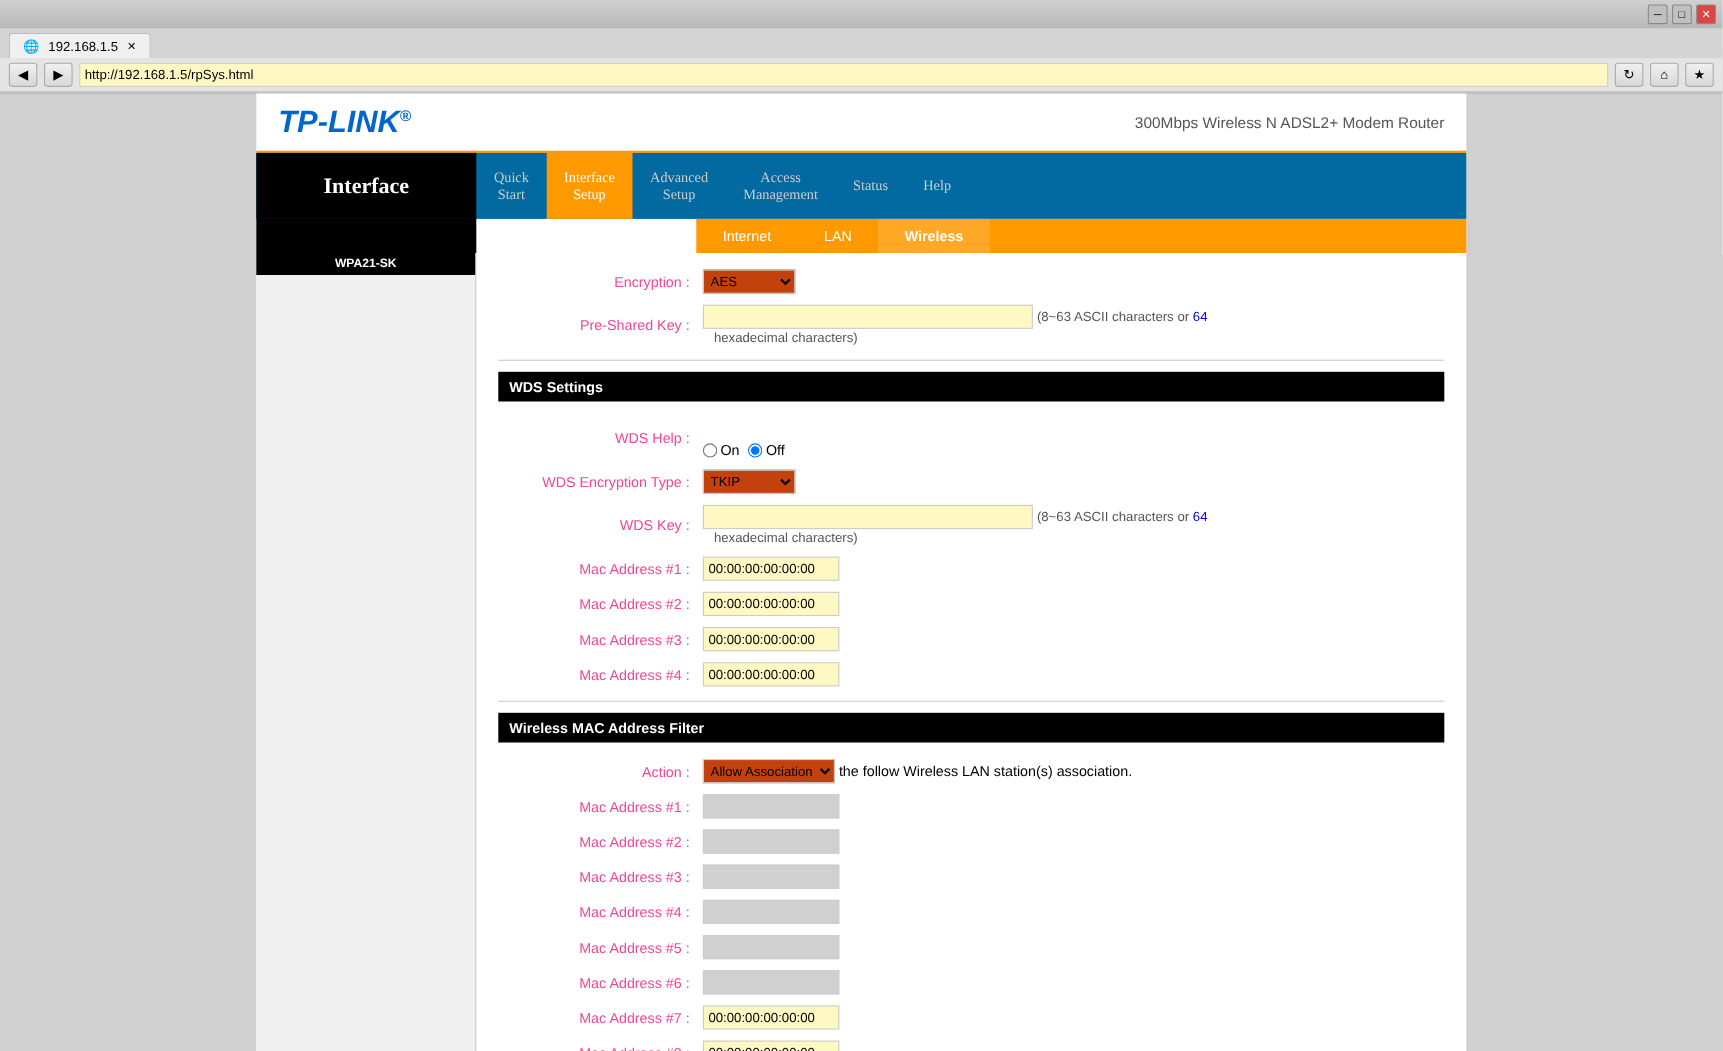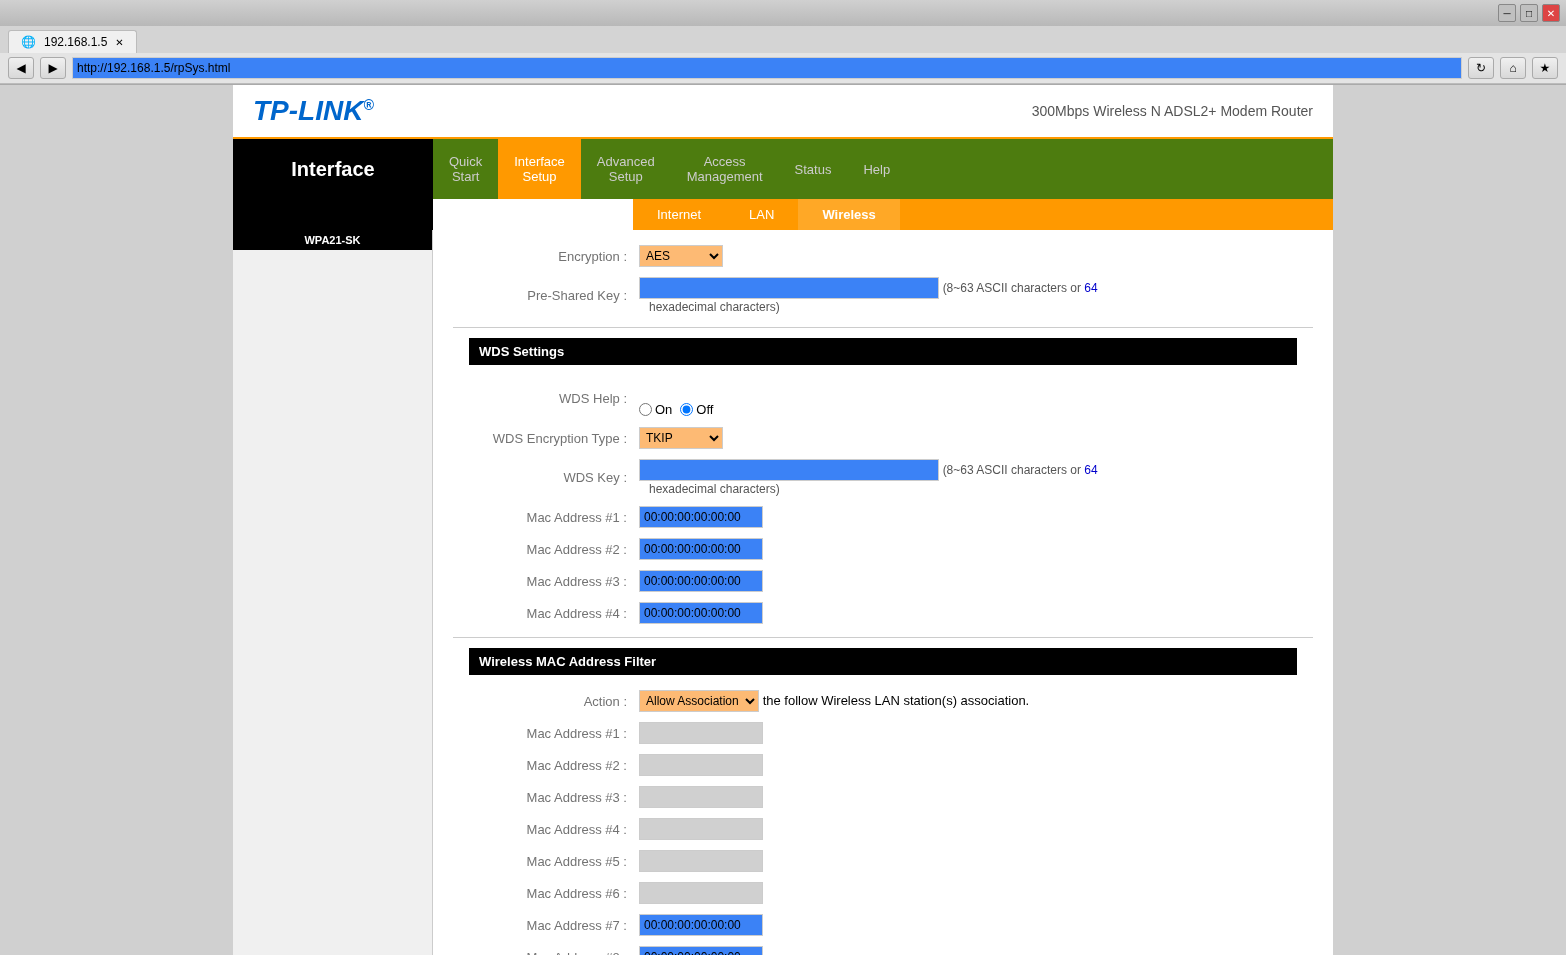--- a/index.html
+++ b/index.html
@@ -22,45 +22,45 @@
 
     
     .page-wrapper { background: white; max-width: 1100px; margin: 0 auto; min-height: 800px; }
 
     
     .page-header { padding: 10px 20px; display: flex; align-items: center; justify-content: space-between; border-bottom: 2px solid #f90; }
     .tp-link-logo { color: #0066cc; font-size: 28px; font-weight: bold; font-style: italic; }
     .router-model { color: #555; font-size: 14px; }
 
     
-    .main-nav { display: flex; background: #4d7c0f; }
+    .main-nav { display: flex; background: #0369a1; font-family: Liberation Serif, serif; }
     .sidebar-label { width: 200px; background: black; color: white; display: flex; align-items: center; justify-content: center; font-size: 20px; font-weight: bold; padding: 10px; min-height: 60px; }
     .nav-tabs { display: flex; flex: 1; }
     .nav-tab { padding: 12px 16px; color: #ccc; cursor: pointer; display: flex; flex-direction: column; align-items: center; justify-content: center; font-size: 13px; text-align: center; }
     .nav-tab.active { background: #f90; color: white; }
     .sub-nav { display: flex; background: #f90; margin-left: 200px; }
     .sub-nav-item { padding: 8px 24px; color: white; font-size: 13px; cursor: pointer; }
     .sub-nav-item.active { background: rgba(255,255,255,0.15); font-weight: bold; }
 
     
     .content-area { display: flex; }
     .sidebar { width: 200px; background: #f0f0f0; border-right: 1px solid #ccc; }
     .sidebar-section { background: black; color: white; padding: 6px 10px; font-size: 12px; font-weight: bold; text-align: center; }
     .main-content { flex: 1; padding: 10px 20px; }
 
     
-    .section-header { background: black; color: white; padding: 6px 10px; margin: 10px 16px; font-size: 13px; font-weight: bold; }
+    .section-header { background: black; color: white; padding: 6px 10px; margin: 10px 0; font-size: 13px; font-weight: bold; }
     .form-table { width: 100%; border-collapse: collapse; }
     .form-table td { padding: 5px 6px; vertical-align: middle; }
-    .form-label { text-align: right; width: 180px; color: #737373; white-space: nowrap; }
+    .form-label { text-align: right; width: 180px; color: #ec4899; white-space: nowrap; }
     .form-value { }
     .hint-text { color: #555; font-size: 12px; }
 
-    input[type="text"] { height: 22px; border: 1px solid #ccc; padding: 0 4px; font-size: 12px; background: #3b82f6; }
-    select { height: 22px; border: 1px solid #ccc; padding: 0 2px; font-size: 12px; background: #fdba74; }
+    input[type="text"] { height: 22px; border: 1px solid #ccc; padding: 0 4px; font-size: 12px; background: #fef9c3; }
+    select { height: 22px; border: 1px solid #ccc; padding: 0 2px; font-size: 12px; background: #c2410c; }
 
     .mac-input { width: 124px; background: #d8d8d8; border: 1px solid #bbb; height: 20px; }
     .psk-input { width: 180px; }
     .wds-key-input { width: 280px; }
 
     .radio-group { display: flex; align-items: center; gap: 8px; margin-top: 22px; }
     .radio-group label { display: flex; align-items: center; gap: 3px; cursor: pointer; }
 
     .divider { border: none; border-top: 1px solid #ccc; margin: 8px 0; }
   </style>

